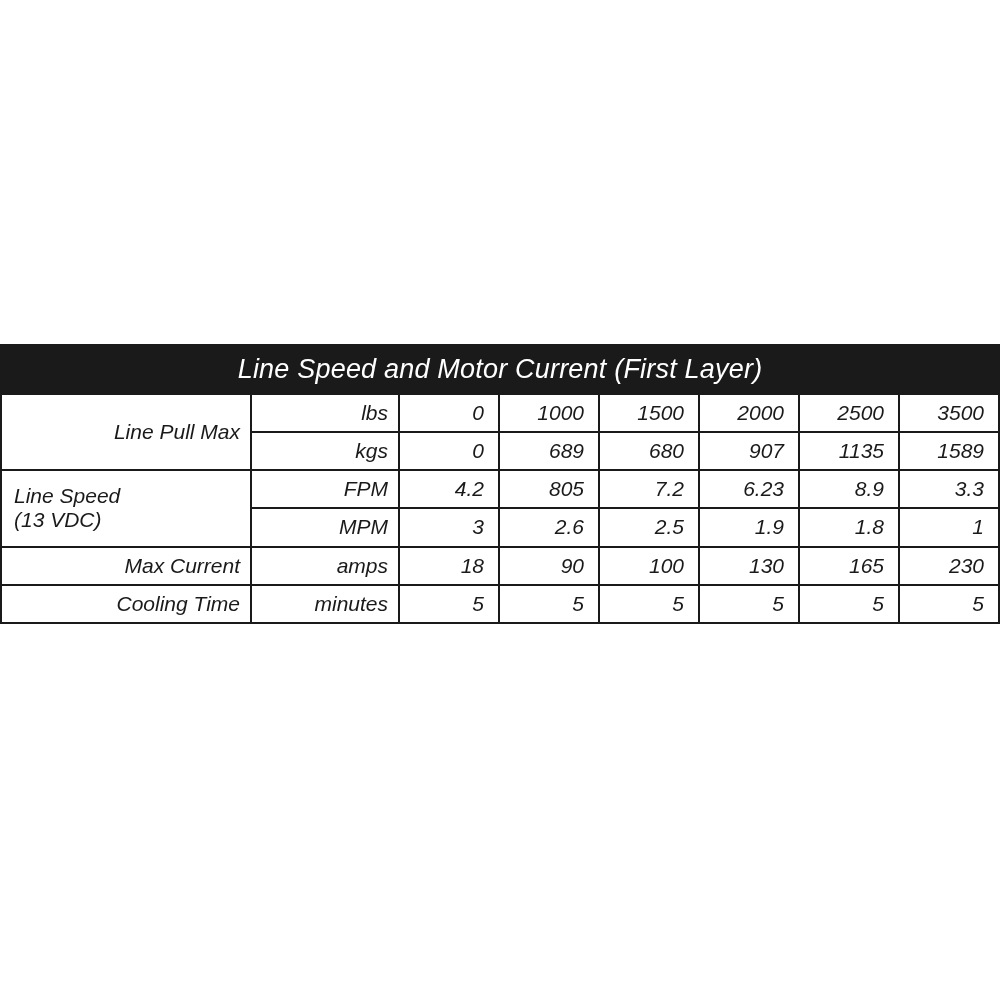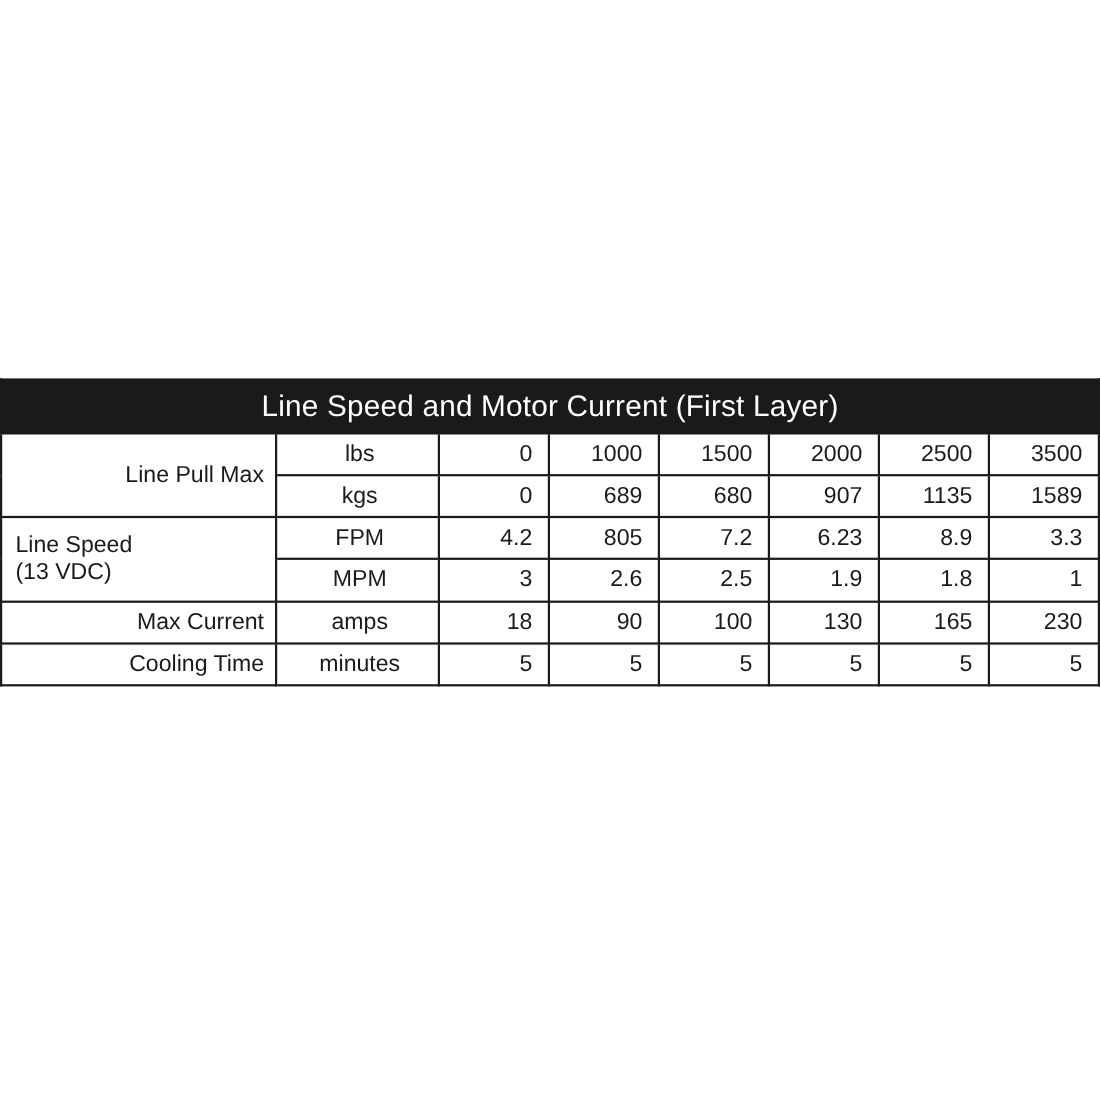--- a/index.html
+++ b/index.html
@@ -17,20 +17,21 @@
   .page {
     position: relative;
     width: 1000px;
     height: 1000px;
   }
   .spec-table-wrap {
     position: absolute;
     left: 0px;
     top: 344px;
     width: 860px;
+    font-style: italic;
   }
   table.spec-table {
     border-collapse: collapse;
     width: 1000px;
     table-layout: fixed;
     background: #ffffff;
   }
   table.spec-table td, table.spec-table th {
     border: 2px solid #1a1a1a;
     font-size: 21px;
@@ -54,21 +55,21 @@
     border: 2px solid #1a1a1a !important;
   }
   .label-cell {
     text-align: right;
     padding-left: 12px !important;
   }
   .label-cell.centered {
     text-align: left;
   }
   .unit-cell {
-    text-align: center;
+    text-align: right;
     padding-left: 14px !important;
   }
   .num-cell {
     text-align: right;
     padding-right: 14px !important;
   }
   .col-label { width: 250px; }
   .col-unit  { width: 148px; }
   .col-data  { width: 100px; }
   .two-line { line-height: 1.2; }

